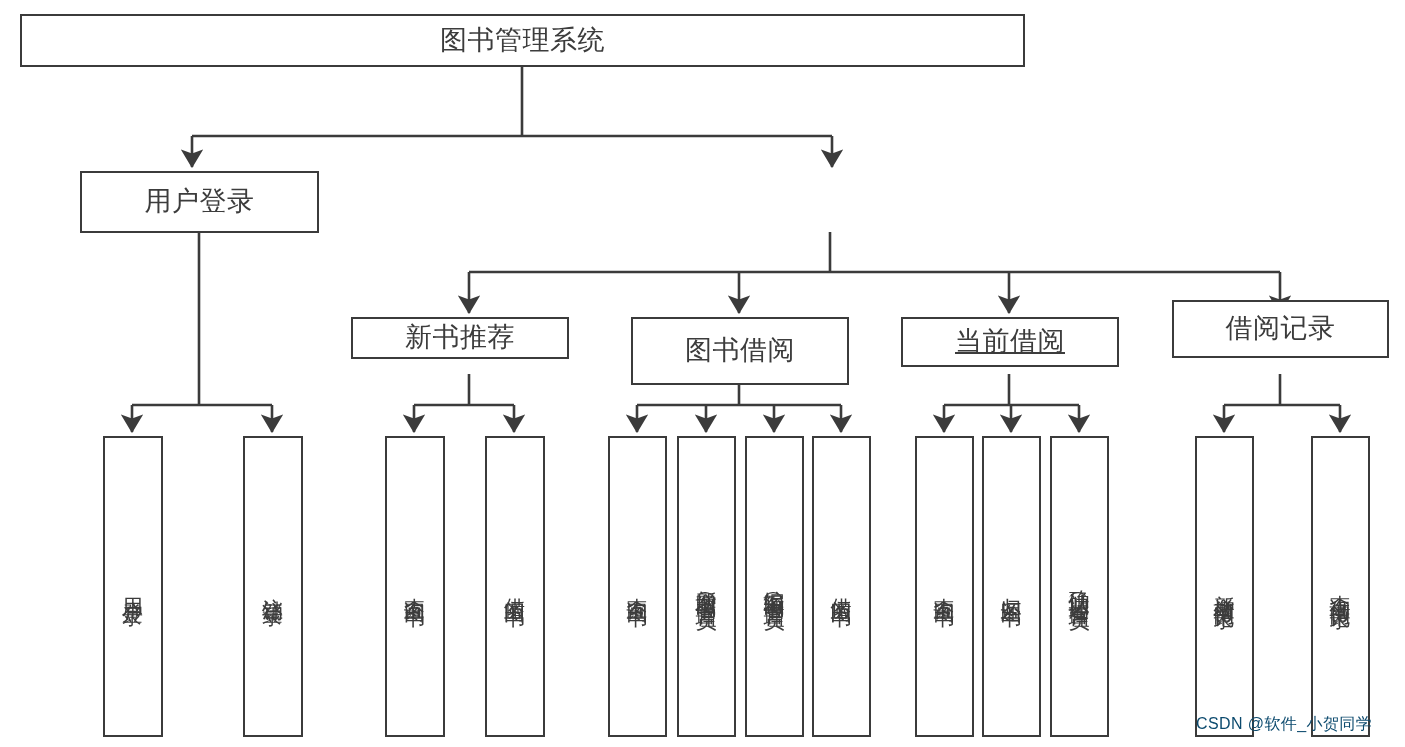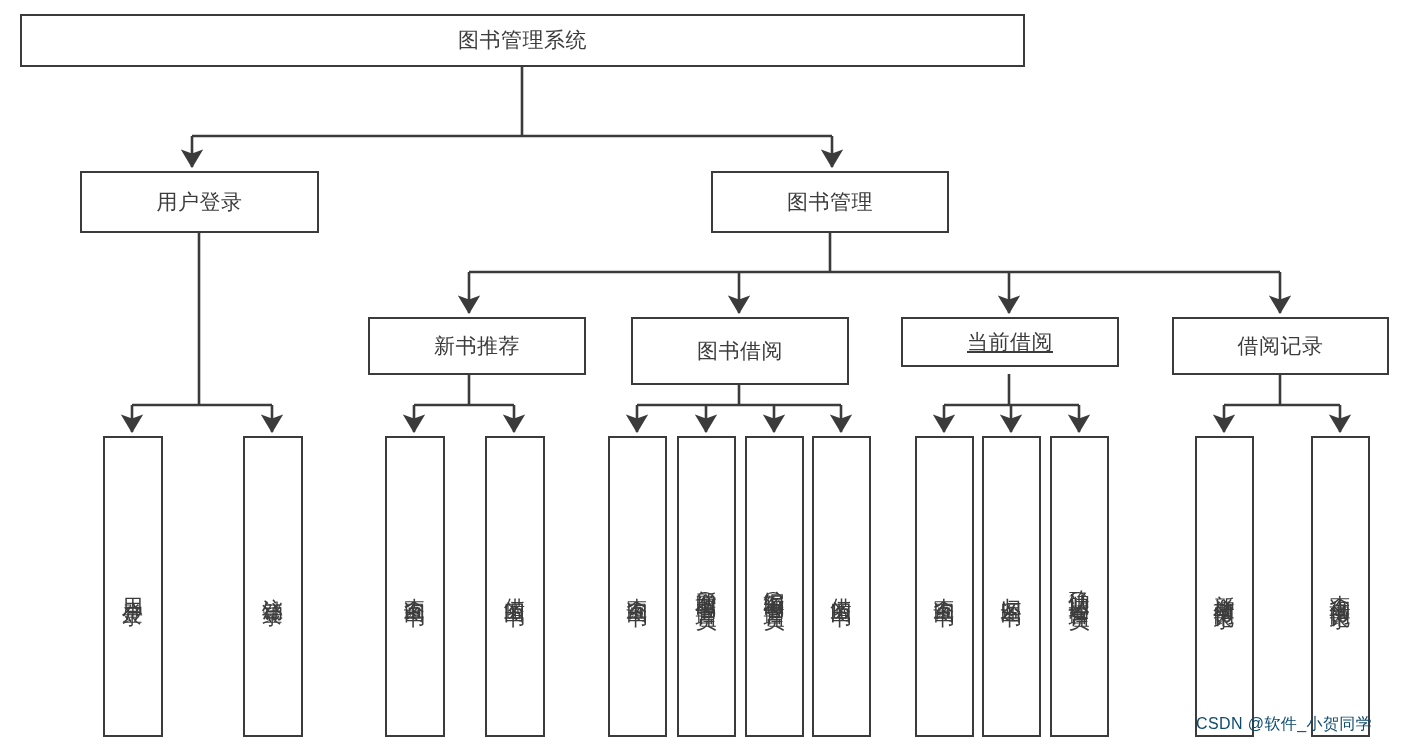--- a/index.html
+++ b/index.html
@@ -36,21 +36,21 @@
     color: #3c3c3c;
   }
   .node .label {
     display: block;
     text-align: center;
     line-height: 1.18;
     color: #3c3c3c;
     white-space: pre;
   }
   .node.horizontal .label {
-    font-size: 21px;
+    font-size: 27px;
     letter-spacing: 0.5px;
   }
   .node.vertical {
     align-items: center;
     justify-content: center;
   }
   .node.vertical .label {
     writing-mode: vertical-rl;
     text-orientation: upright;
     font-size: 21px;
@@ -124,34 +124,31 @@
     </g>
   </svg>
 
   <div class="node horizontal" style="left:20px; top:14px; width:1005px; height:53px;">
     <span class="label">图书管理系统</span>
   </div>
 
   <div class="node horizontal" style="left:80px; top:171px; width:239px; height:62px;">
     <span class="label">用户登录</span>
   </div>
-  <div class="node horizontal" style="left:711px; top:171px; width:238px; height:62px;">
-    <span class="label">图书管理</span>
-  </div>
 
-  <div class="node horizontal" style="left:368px; top:317px; width:218px; height:58px;">
+  <div class="node horizontal" style="left:351px; top:317px; width:218px; height:42px;">
     <span class="label">新书推荐</span>
   </div>
   <div class="node horizontal" style="left:631px; top:317px; width:218px; height:68px;">
     <span class="label">图书借阅</span>
   </div>
   <div class="node horizontal" style="left:901px; top:317px; width:218px; height:50px;text-decoration:underline;">
     <span class="label">当前借阅</span>
   </div>
-  <div class="node horizontal" style="left:1172px; top:317px; width:217px; height:58px;">
+  <div class="node horizontal" style="left:1172px; top:300px; width:217px; height:58px;">
     <span class="label">借阅记录</span>
   </div>
 
   <div class="node vertical" style="left:103px; top:436px; width:60px; height:301px;">
     <span class="label">用户登录</span>
   </div>
   <div class="node vertical" style="left:243px; top:436px; width:60px; height:301px;">
     <span class="label">注销登录</span>
   </div>
 

